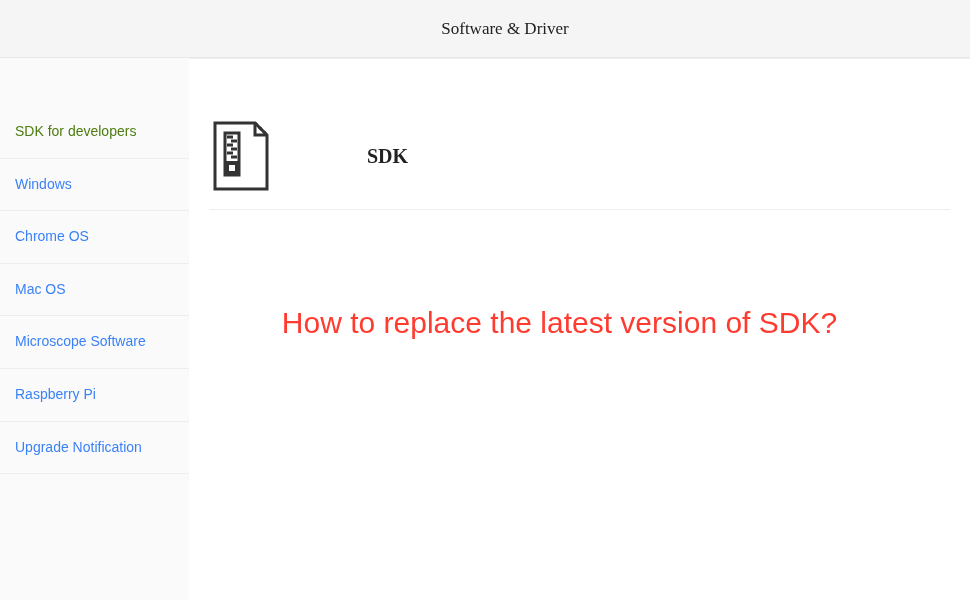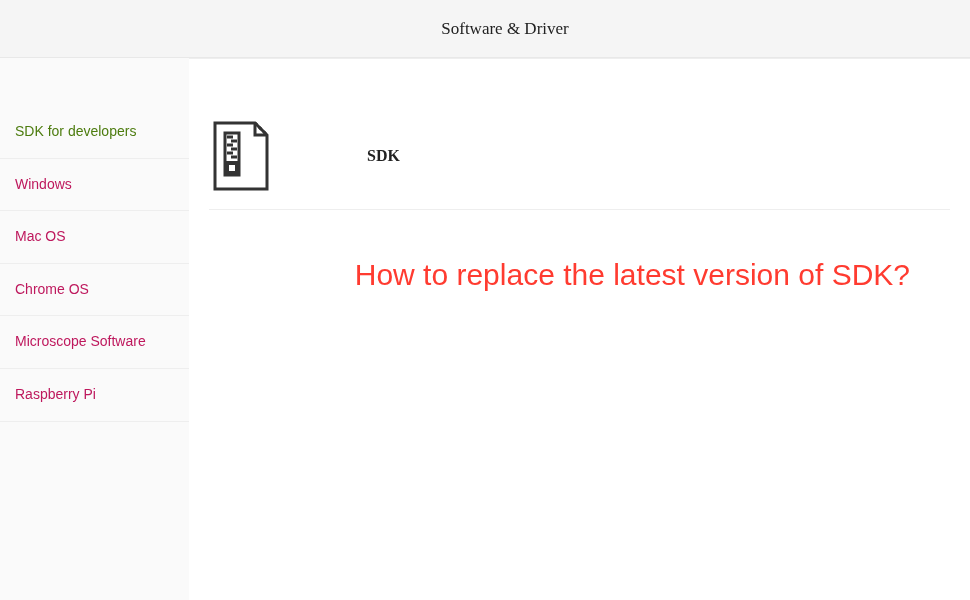--- a/index.html
+++ b/index.html
@@ -34,21 +34,21 @@
       height: calc(100% - 58px);
     }
     .sidebar {
       width: 189px;
       background: #fafafa;
       padding-top: 48px;
     }
     .sidebar-item {
       padding: 16px 15px;
       font-size: 14px;
-      color: #be185d;
+      color: #3b82f6;
       border-bottom: 1px solid #eee;
       cursor: pointer;
       line-height: 1.4;
     }
     .sidebar-item.active {
       color: #4d7c0f;
     }
     .main {
       flex: 1;
       padding-top: 48px;
@@ -66,27 +66,27 @@
       margin-left: 0;
       margin-right: 94px;
     }
     .zip-icon svg {
       width: 64px;
       height: 74px;
       display: block;
     }
     .file-title {
       font-family: Georgia, "Times New Roman", serif;
-      font-size: 16px;
+      font-size: 20px;
       font-weight: bold;
       color: #222;
     }
     .question {
-      margin-top: 48px;
-      text-align: right;
+      margin-top: 96px;
+      text-align: center;
       font-size: 30px;
       color: #ff3b30;
       font-weight: 400;
       font-family: "Segoe UI", Tahoma, sans-serif;
       padding-right: 40px;
     }
   </style>
 </head>
 <body>
 
@@ -96,30 +96,33 @@
 
 <div class="content">
   <div class="sidebar">
     <div class="sidebar-item active">
       <span>SDK for developers</span>
     </div>
     <div class="sidebar-item">
       <span>Windows</span>
     </div>
     <div class="sidebar-item">
-      <span>Mac OS</span>
+      <span>Chrome OS</span>
     </div>
     <div class="sidebar-item">
-      <span>Chrome OS</span>
+      <span>Mac OS</span>
     </div>
     <div class="sidebar-item">
       <span>Microscope Software</span>
     </div>
     <div class="sidebar-item">
       <span>Raspberry Pi</span>
+    </div>
+    <div class="sidebar-item">
+      <span>Upgrade Notification</span>
     </div>
   </div>
 
   <div class="main">
     <div class="file-row">
       <div class="zip-icon">
         <svg viewBox="0 0 64 74" fill="none" stroke="#333" stroke-width="3">
 
           <path d="M6 4 H46 L58 16 V70 H6 Z" stroke-linejoin="miter"></path>
           <path d="M46 4 V16 H58"></path>

